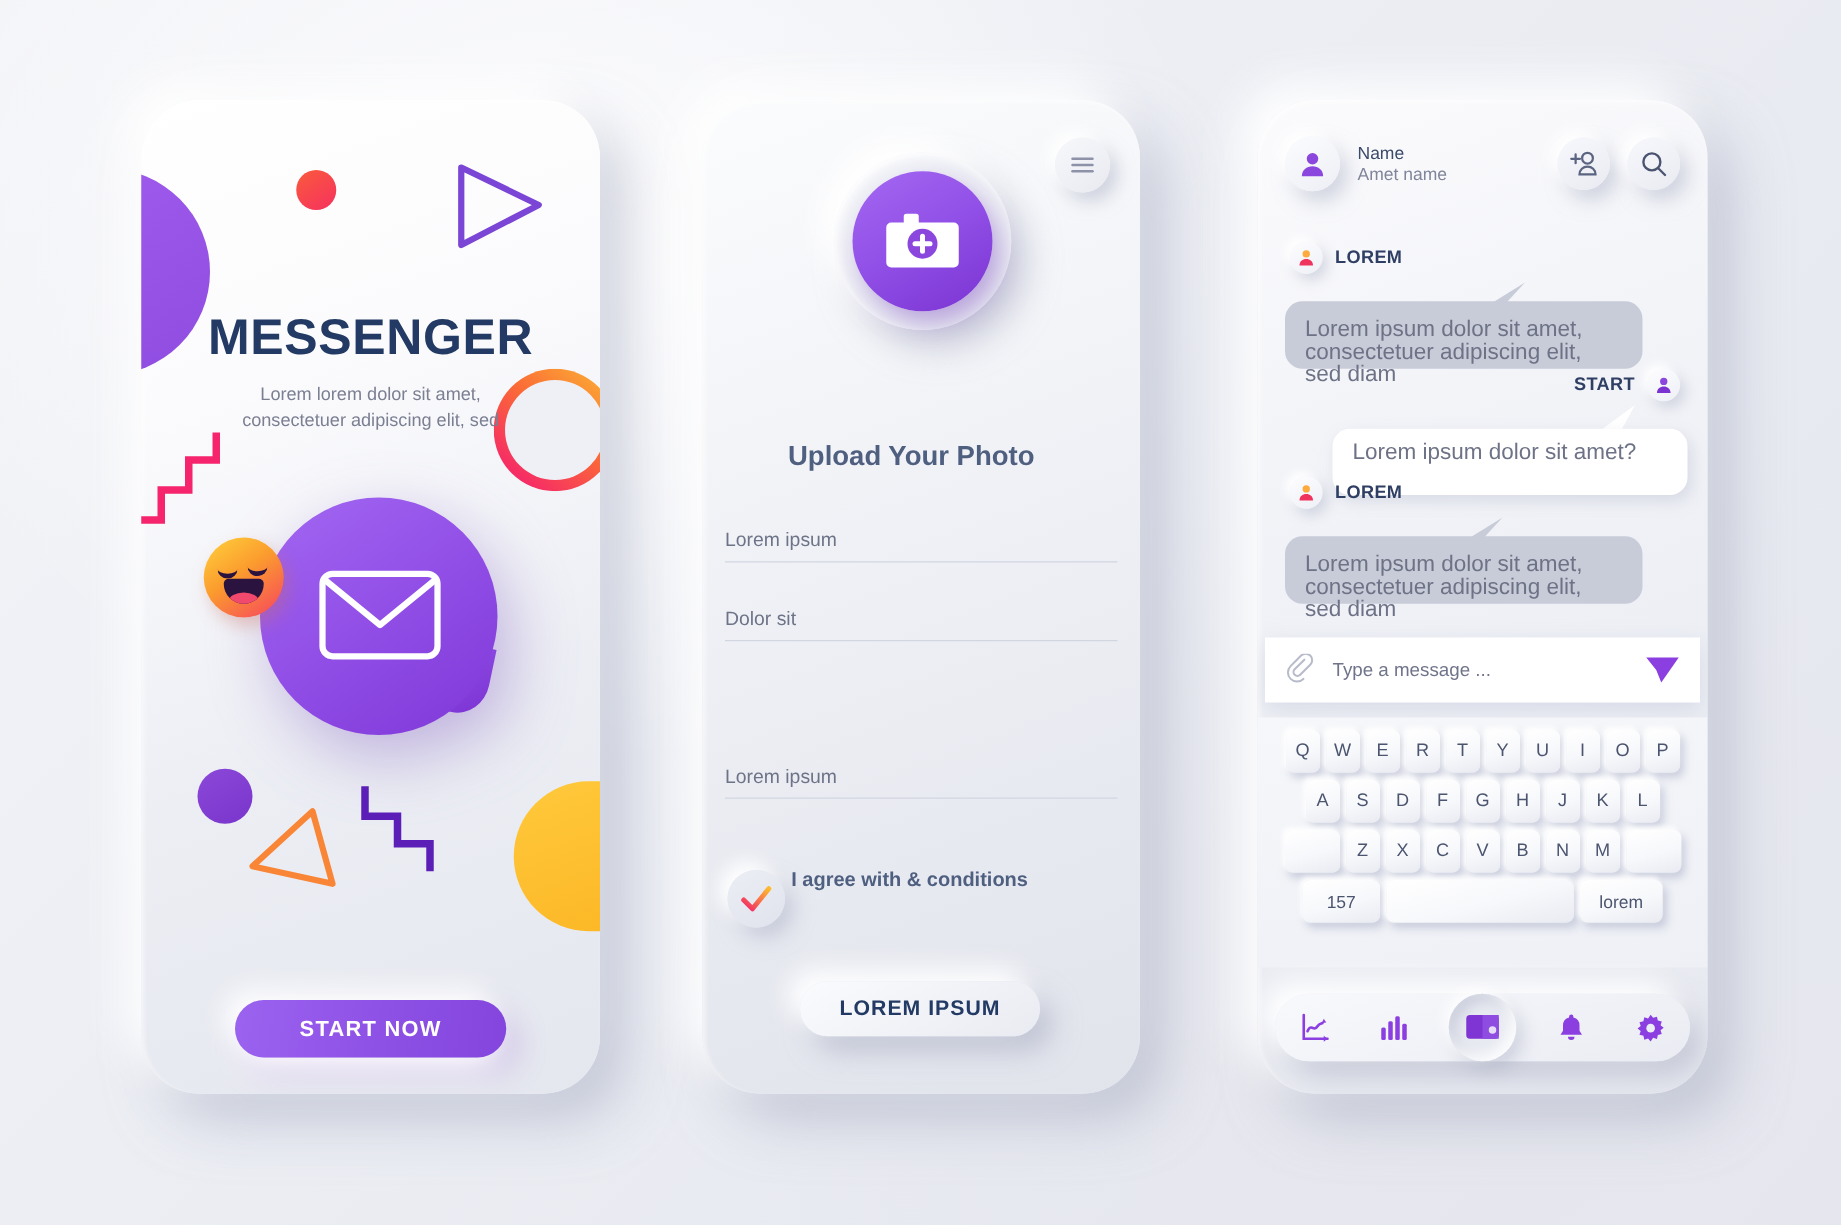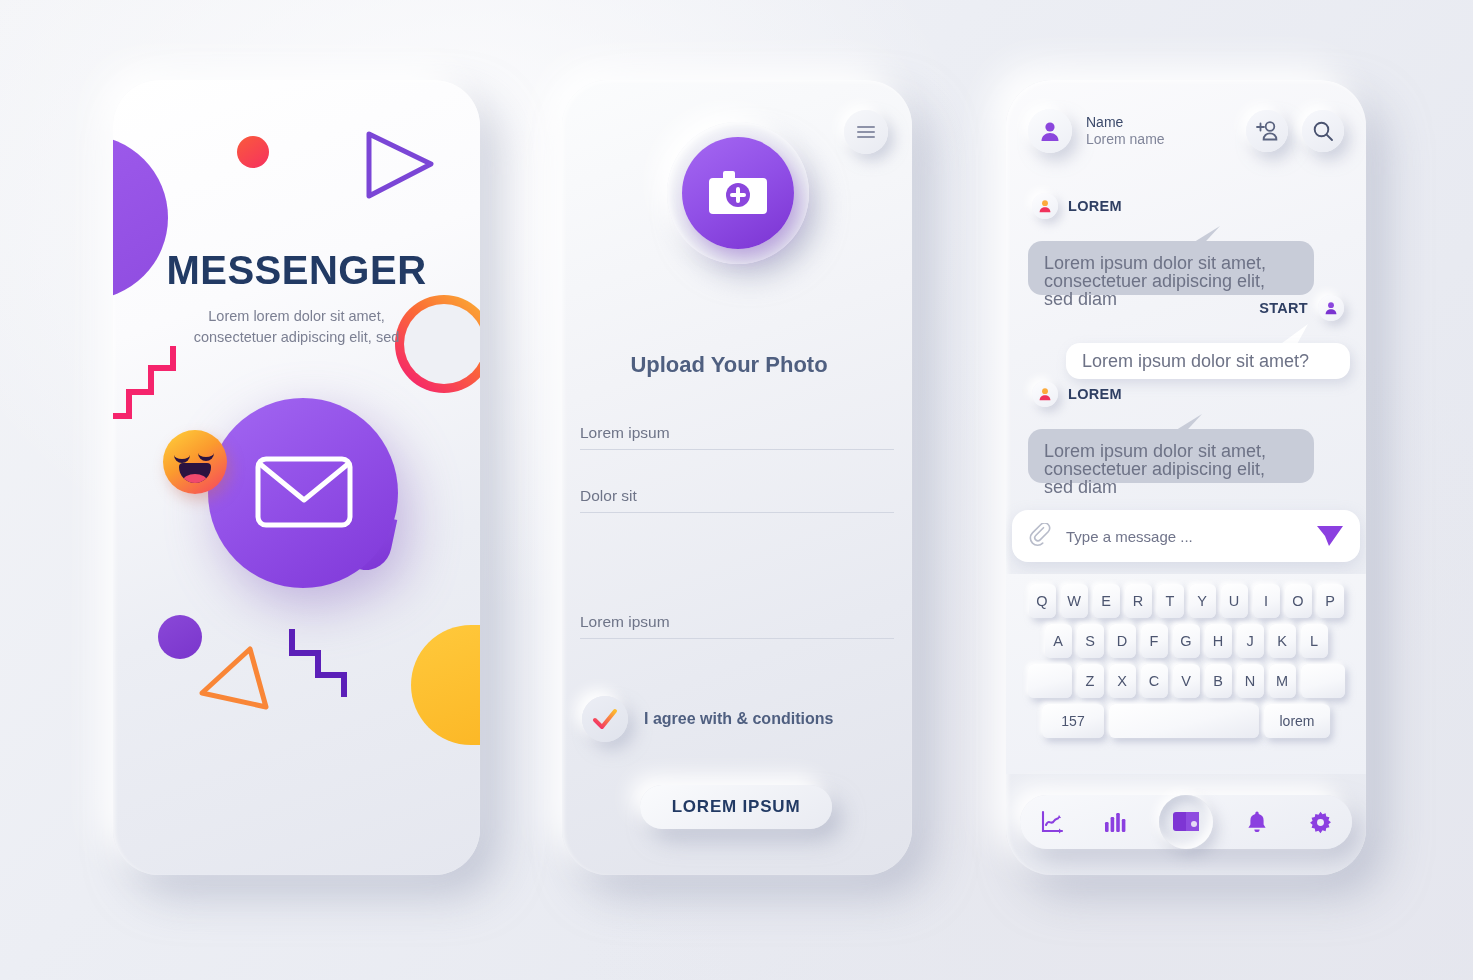--- a/index.html
+++ b/index.html
@@ -104,21 +104,21 @@
     background:linear-gradient(150deg,#a568f2 0%,#9150e7 48%,#7b33d2 100%);
     display:flex;align-items:center;justify-content:center;
     box-shadow:6px 9px 18px rgba(140,95,200,.5);}
   .s2-title{position:absolute;left:0;right:16px;top:272px;text-align:center;
     font-size:22px;font-weight:700;color:#4f5f80;}
 
   .field{position:absolute;left:18px;width:314px;height:40px;cursor:text;
     border-bottom:1.5px solid #d2d6e1;color:#6e7488;font-size:15.5px;
     display:flex;align-items:flex-end;padding-bottom:7px;box-sizing:border-box;}
 
-  .agree-row{position:absolute;left:20px;top:616px;display:flex;align-items:center;gap:16px;cursor:pointer;}
+  .agree-row{position:absolute;left:20px;top:616px;display:flex;align-items:flex-start;gap:5px;cursor:pointer;}
   .checkbox{width:46px;height:46px;border-radius:50%;
     background:linear-gradient(150deg,#eceef5,#e0e3ec);
     display:flex;align-items:center;justify-content:center;
     box-shadow:-7px -7px 14px rgba(255,255,255,.95),7px 8px 16px rgba(168,173,196,.5);}
   .agree-label{font-size:16px;font-weight:700;color:#4f5f80;}
 
   .lorem-btn{position:absolute;left:78px;top:705px;width:192px;height:44px;border-radius:24px;
     background:linear-gradient(150deg,#fafbfd,#e9ebf2);cursor:pointer;
     display:flex;align-items:center;justify-content:center;
     font-size:17px;font-weight:700;letter-spacing:.8px;color:#223a64;
@@ -145,21 +145,21 @@
     display:flex;align-items:center;justify-content:center;
     box-shadow:-4px -4px 8px rgba(255,255,255,.95),4px 5px 10px rgba(168,173,196,.45);}
   .msg-name{font-size:14.5px;font-weight:700;color:#2f3f63;letter-spacing:.3px;}
 
   .bub{position:absolute;border-radius:14px;padding:13px 16px;box-sizing:border-box;
     font-size:18px;line-height:18px;color:#6d7286;}
   .bub.them{background:#c8ccd8;}
   .bub.me{background:#ffffff;box-shadow:3px 5px 12px rgba(170,175,198,.35);}
   .bub-tail{position:absolute;width:0;height:0;}
 
-  .input-bar{position:absolute;left:6px;top:430px;width:348px;height:52px;border-radius:16px;
+  .input-bar{position:absolute;left:6px;top:430px;width:348px;height:52px;border-radius:0;
     background:#fff;display:flex;align-items:center;padding:0 16px;box-sizing:border-box;
     box-shadow:0 6px 16px rgba(170,175,198,.3);}
   .input-ph{margin-left:14px;font-size:15px;color:#70748a;flex:1;}
 
   .keyboard{position:absolute;left:0;right:0;top:494px;height:200px;
     background:linear-gradient(170deg,#f6f7fa,#eef0f6);padding-top:10px;box-sizing:border-box;}
   .krow{display:flex;justify-content:center;gap:5px;margin-bottom:6px;}
   .key{width:27px;height:34px;border-radius:6px;cursor:pointer;
     background:linear-gradient(165deg,#ffffff 0%,#f7f8fb 55%,#e9ebf2 100%);
     display:flex;align-items:center;justify-content:center;
@@ -217,20 +217,21 @@
       <polygon points="52,4 68,62 4,48" fill="none" stroke="#f98637" stroke-width="5" stroke-linejoin="round"></polygon>
     </svg>
     <svg class="deco d-zig" viewBox="0 0 90 78">
       <polyline points="4,4 4,28 30,28 30,50 56,50 56,72" fill="none" stroke="#5b1fb8" stroke-width="6"></polyline>
     </svg>
     <div class="deco d-quarter"></div>
 
     <div class="s1-title">MESSENGER</div>
     <div class="s1-sub">Lorem lorem dolor sit amet, consectetuer adipiscing elit, sed</div>
 
+    <div class="start-btn">START NOW</div>
   </div>
 
   <div class="phone" id="phone2">
 
     <div class="menu-btn">
       <span class="menu-lines">
           <i></i>
           <i></i>
           <i></i>
         </span>
@@ -275,21 +276,21 @@
 
     <div class="chat-head">
       <span class="avatar-big">
         <svg width="22" height="22" viewBox="0 0 22 22">
           <circle cx="11" cy="7" r="4.6" fill="#8b46dd"></circle>
           <path d="M2.5 21c0-5 3.8-8 8.5-8s8.5 3 8.5 8z" fill="#8b46dd"></path>
         </svg>
       </span>
       <span class="head-names">
         <div class="head-name">Name</div>
-        <div class="head-last">Lorem name</div>
+        <div class="head-last">Amet name</div>
       </span>
       <span class="head-icons">
         <span class="round-icon">
           <svg width="24" height="22" viewBox="0 0 24 22">
             <circle cx="15" cy="6.5" r="4.3" fill="none" stroke="#5b6480" stroke-width="1.8"></circle>
             <path d="M8.6 19.5c0-3.7 2.9-6.2 6.4-6.2s6.4 2.5 6.4 6.2z" fill="none" stroke="#5b6480" stroke-width="1.8"></path>
             <path d="M2 7h7M5.5 3.5v7" stroke="#5b6480" stroke-width="1.8" stroke-linecap="round"></path>
           </svg>
         </span>
         <span class="round-icon">
@@ -320,21 +321,21 @@
         <svg width="14" height="14" viewBox="0 0 22 22">
           <circle cx="11" cy="6.5" r="4.6" fill="#8b46dd"></circle>
           <path d="M2.5 21c0-5 3.8-8 8.5-8s8.5 3 8.5 8z" fill="#7a33d0"></path>
         </svg>
       </span>
       <span class="msg-name">START</span>
     </div>
     <svg class="bub-tail" style="left:266px;top:244px;width:36px;height:24px" viewBox="0 0 36 24">
       <polygon points="36,0 6,22 24,22" fill="#ffffff"></polygon>
     </svg>
-    <div class="bub me" style="left:60px;top:263px;width:284px;height:36px;padding-top:9px">Lorem ipsum dolor sit amet?</div>
+    <div class="bub me" style="left:60px;top:263px;width:284px;height:53px;padding-top:9px">Lorem ipsum dolor sit amet?</div>
 
     <div class="msg-name-row" style="left:26px;top:301px">
       <span class="avatar-sm">
         <svg width="14" height="14" viewBox="0 0 22 22">
           <circle cx="11" cy="6.5" r="4.6" fill="#fcab3c"></circle>
           <path d="M2.5 21c0-5 3.8-8 8.5-8s8.5 3 8.5 8z" fill="#f0335c"></path>
         </svg>
       </span>
       <span class="msg-name">LOREM</span>
     </div>

